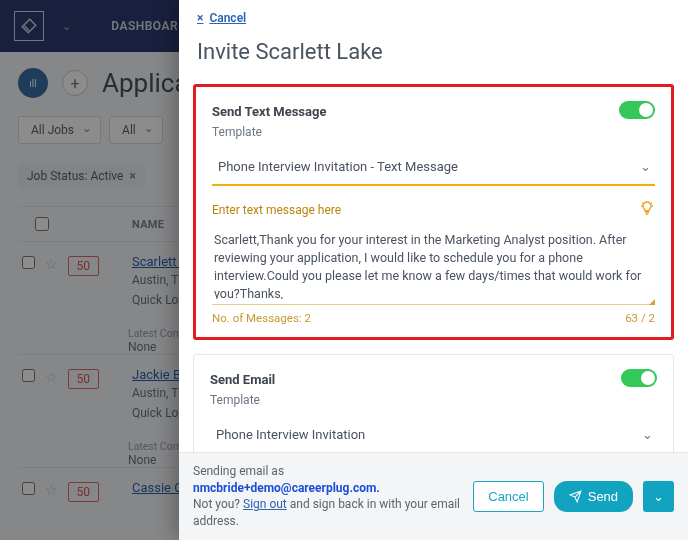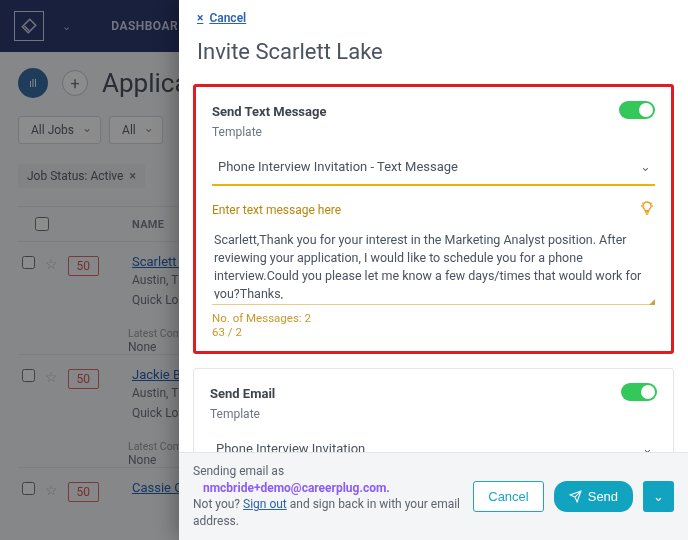--- a/index.html
+++ b/index.html
@@ -68,28 +68,28 @@
 
   .sel { margin-top:10px; border-bottom:2px solid #eab308; padding:10px 4px 10px 6px; display:flex; justify-content:space-between; align-items:flex-end; color:#4a5361; font-size:13px; }
   .sel .chev { color:#6e7682; }
 
   .msg-head { display:flex; justify-content:space-between; align-items:center; margin-top:14px; }
   .msg-head .lbl { color:#b8860b; font-size:12px; }
   .bulb { color:#f0a020; }
   .msg-box { margin-top:8px; border:none; width:100%; resize:none; font-size:12.5px; color:#4a5361; line-height:1.45; font-family:inherit; min-height:72px; outline:none; padding:4px 2px; }
   .msg-rule { border-top:1px solid #e7cf8a; margin-top:2px; position:relative; }
   .msg-rule::after { content:""; position:absolute; right:0; top:-6px; width:0; height:0; border-style:solid; border-width:0 0 6px 6px; border-color:transparent transparent #c9a24a transparent; }
-  .msg-foot { display:flex; justify-content:space-between; margin-top:6px; font-size:11.5px;flex-direction:column; }
+  .msg-foot { display:flex; justify-content:space-between; margin-top:6px; font-size:11.5px; }
   .msg-foot .l { color:#c9972c; }
   .msg-foot .r { color:#c9972c; }
 
   
   .panel-foot { background:#f4f5f7; border-top:1px solid #e3e6ea; padding:10px 14px; display:flex; align-items:center; gap:10px; }
   .foot-text { flex:1; font-size:12px; color:#5c6470; line-height:1.4; }
-  .foot-text b { color:#8b5cf6;margin-left:10px; }
+  .foot-text b { color:#1d4ed8; }
   .foot-text a { color:#2b62b4; text-decoration:underline; }
   .btn { border-radius:3px; font-size:13px; padding:7px 14px; cursor:pointer; border:1px solid transparent; display:inline-flex; align-items:center; gap:6px; }
   .btn-cancel { background:#fff; border-color:#1aa6c4; color:#1aa6c4; }
   .btn-send { background:#12a3c0; color:#fff;border-radius:13px; }
   .btn-caret { background:#12a3c0; color:#fff; padding:7px 9px; }
 
   a { cursor:pointer; }
 </style>
 </head>
 <body>

